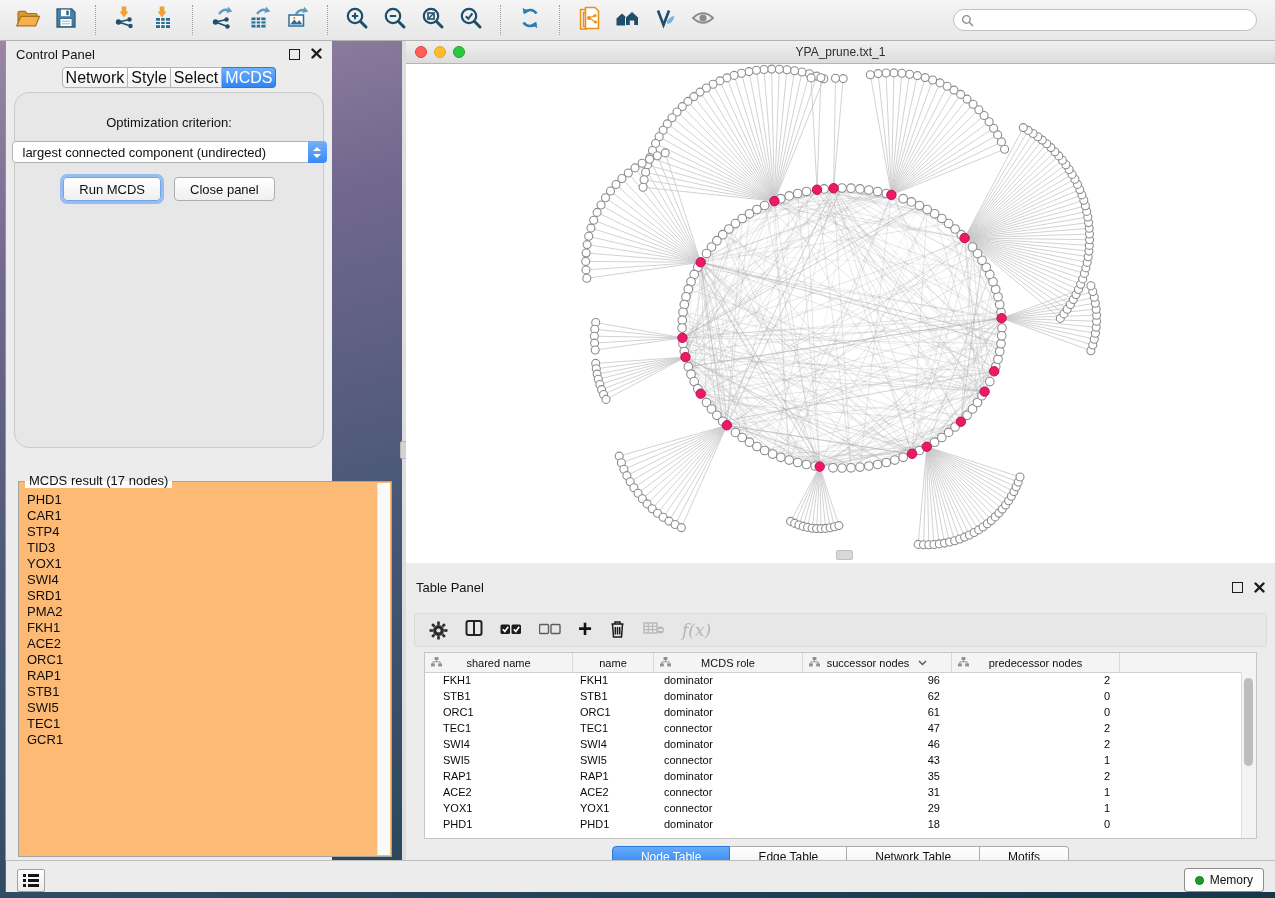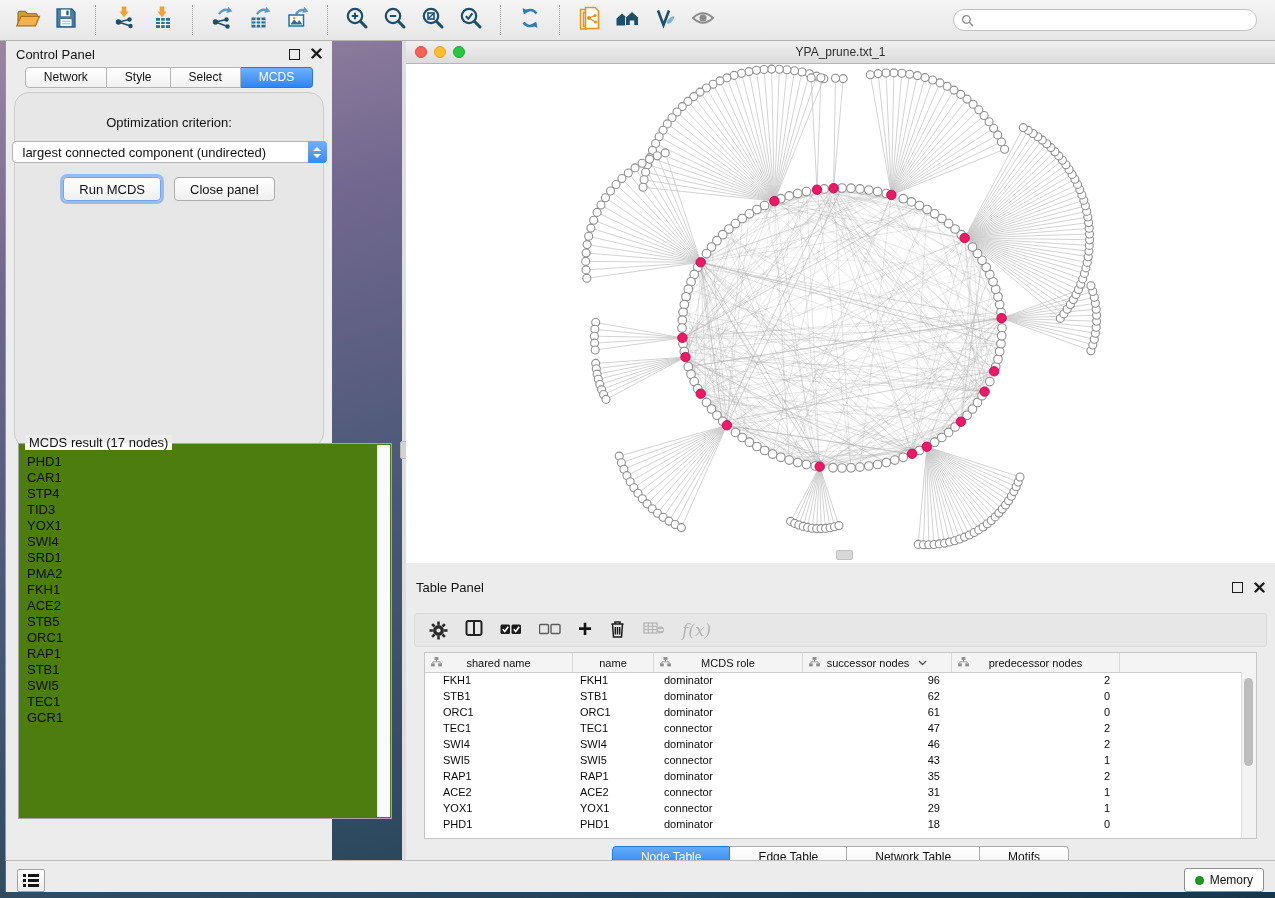--- a/index.html
+++ b/index.html
@@ -17,40 +17,40 @@
   .searchicon{position:absolute;left:8px;top:4px;}
 
   
   .control-panel{position:absolute;left:5px;top:41px;width:327px;height:819px;background:#ECECEC;
        border-left:1px solid #97919b;box-sizing:border-box;}
   .cp-header{height:26px;display:flex;align-items:center;padding:0 10px;}
   .panel-title{font-size:13px;color:#141414;}
   .panel-controls{margin-left:auto;display:flex;gap:11px;align-items:center;}
   .float-ico{width:9px;height:9px;border:1.5px solid #1b1b1b;display:inline-block;}
   .tabs{display:flex;justify-content:center;}
-  .tab{font-size:12px;line-height:19px;padding:0 18px;background:linear-gradient(#ffffff,#f1f1f1);
+  .tab{font-size:16px;line-height:19px;padding:0 3px;background:linear-gradient(#ffffff,#f1f1f1);
        border:1px solid #b4b4b4;border-left:none;color:#101010;cursor:default;}
   .tab:first-child{border-left:1px solid #b4b4b4;border-radius:4px 0 0 4px;}
   .tab:last-child{border-radius:0 4px 4px 0;}
   .tab.active{background:linear-gradient(#6FB0FA,#2E85F4);border-color:#2b78dd;color:#fff;}
   .cp-inner{margin:4px 8px 0 8px;height:356px;background:#E7E7E7;border:1px solid #CBCBCB;border-radius:15px;
        display:flex;flex-direction:column;align-items:center;box-sizing:border-box;}
   .opt-label{margin-top:22px;font-size:13px;color:#111;}
   .dropdown{margin-top:11px;width:315px;height:22px;background:#fff;border:1px solid #b3b3b3;border-radius:4px;
        display:flex;align-items:center;box-sizing:border-box;}
   .dropdown-value{font-size:13px;padding-left:10px;flex:1;white-space:nowrap;color:#111;}
   .stepper{width:19px;height:22px;margin:-1px -1px -1px 0;background:linear-gradient(#74B0FA,#3A89F6);
        border-radius:0 4px 4px 0;display:flex;flex-direction:column;align-items:center;justify-content:center;gap:3px;}
   .tri-up{width:0;height:0;border-left:4px solid transparent;border-right:4px solid transparent;border-bottom:4px solid #fff;}
   .tri-dn{width:0;height:0;border-left:4px solid transparent;border-right:4px solid transparent;border-top:4px solid #fff;}
   .btn-row{margin-top:14px;display:flex;gap:13px;}
   .btn{height:22px;padding:0 15px;font-size:13px;color:#111;background:linear-gradient(#ffffff,#efefef);
        border:1px solid #adadad;border-radius:4px;display:flex;align-items:center;}
   .btn.focused{box-shadow:0 0 0 3px rgba(96,160,248,.6);border-color:#74a4e4;}
-  .result-group{position:absolute;left:12px;top:402px;width:372px;height:374px;border:1px solid #a5a5a5;background:#4d7c0f;}
+  .result-group{position:absolute;left:12px;top:440px;width:372px;height:374px;border:1px solid #a5a5a5;background:#fdba74;}
   .result-legend{position:absolute;top:-9px;left:6px;padding:0 4px;font-size:13px;color:#111;
        background:linear-gradient(#ECECEC 0 55%,#ffffff 55% 100%);}
   .result-list{position:absolute;left:1px;top:10px;right:14px;bottom:1px;overflow:hidden;}
   .mcds-item{font-size:13px;line-height:16px;padding-left:7px;color:#0d0d0d;}
   .result-scroll{position:absolute;top:1px;bottom:1px;right:1px;width:12px;background:#FAFAFA;border-left:1px solid #E6E6E6;}
 
   
   .divider-v{position:absolute;left:402px;top:41px;width:4px;height:819px;background:#DEDEDE;}
   .grip-v{position:absolute;left:400px;top:441px;width:7px;height:16px;background:#d2d2d2;border:1px solid #b9b9b9;border-radius:2px;}
   .grip-h{position:absolute;left:836px;top:550px;width:15px;height:8px;background:#d8d8d8;border:1px solid #c0c0c0;border-radius:2px;}
@@ -331,21 +331,20 @@
         <div class="mcds-item">PHD1</div>
         <div class="mcds-item">CAR1</div>
         <div class="mcds-item">STP4</div>
         <div class="mcds-item">TID3</div>
         <div class="mcds-item">YOX1</div>
         <div class="mcds-item">SWI4</div>
         <div class="mcds-item">SRD1</div>
         <div class="mcds-item">PMA2</div>
         <div class="mcds-item">FKH1</div>
         <div class="mcds-item">ACE2</div>
-        <div class="mcds-item">STB5</div>
         <div class="mcds-item">ORC1</div>
         <div class="mcds-item">RAP1</div>
         <div class="mcds-item">STB1</div>
         <div class="mcds-item">SWI5</div>
         <div class="mcds-item">TEC1</div>
         <div class="mcds-item">GCR1</div>
       </div>
     <div class="result-scroll"></div>
   </div>
 </div>

